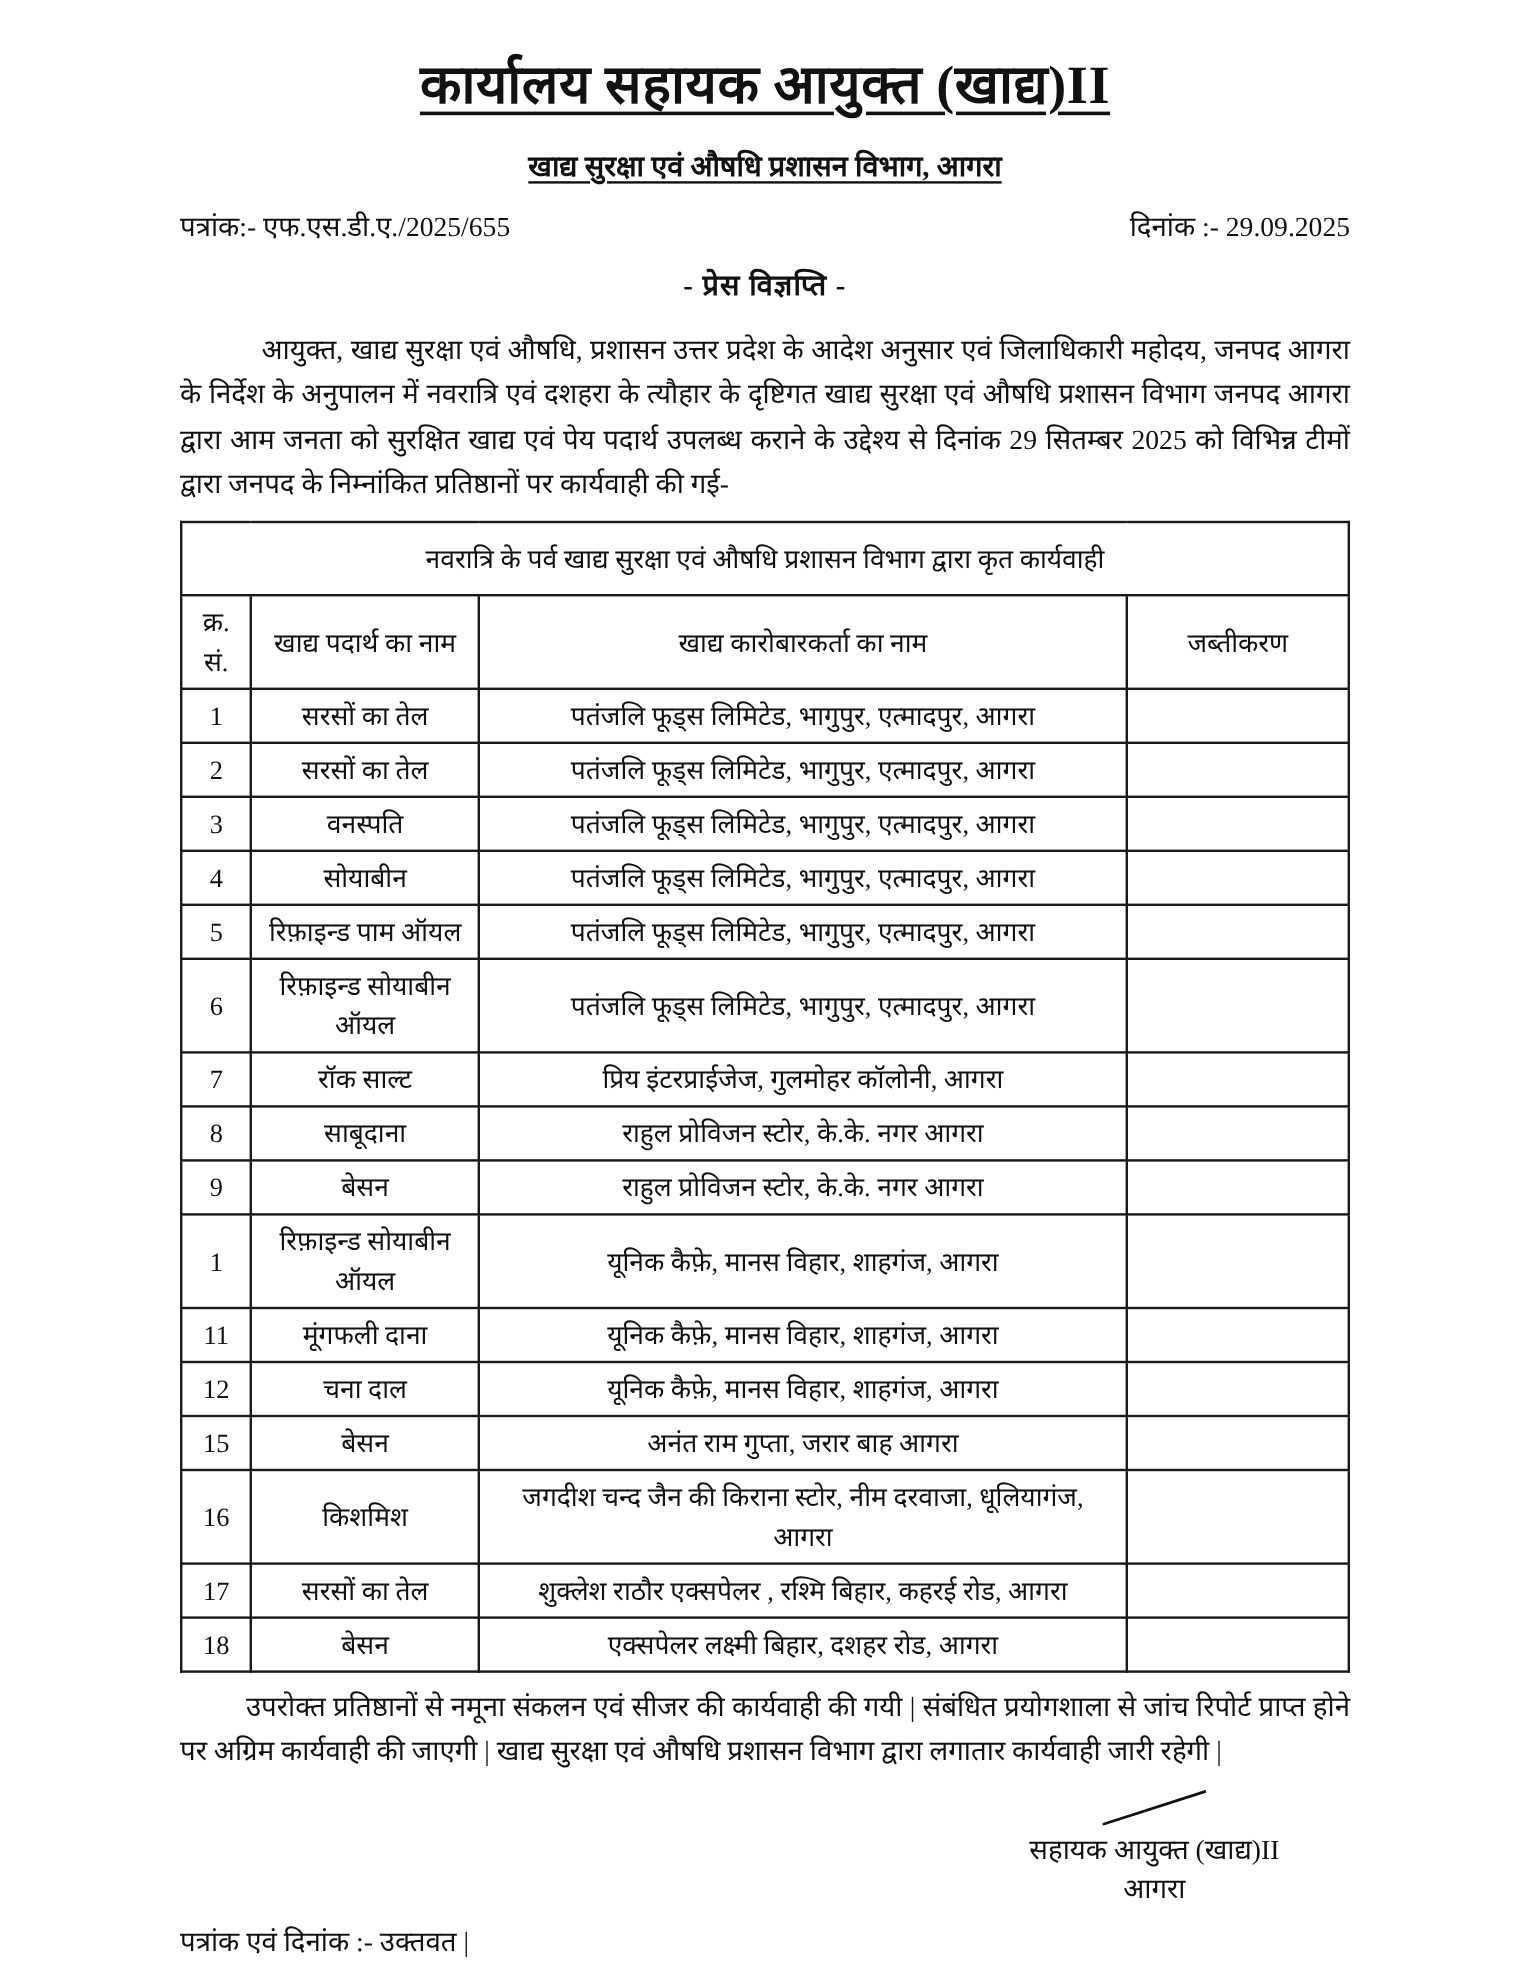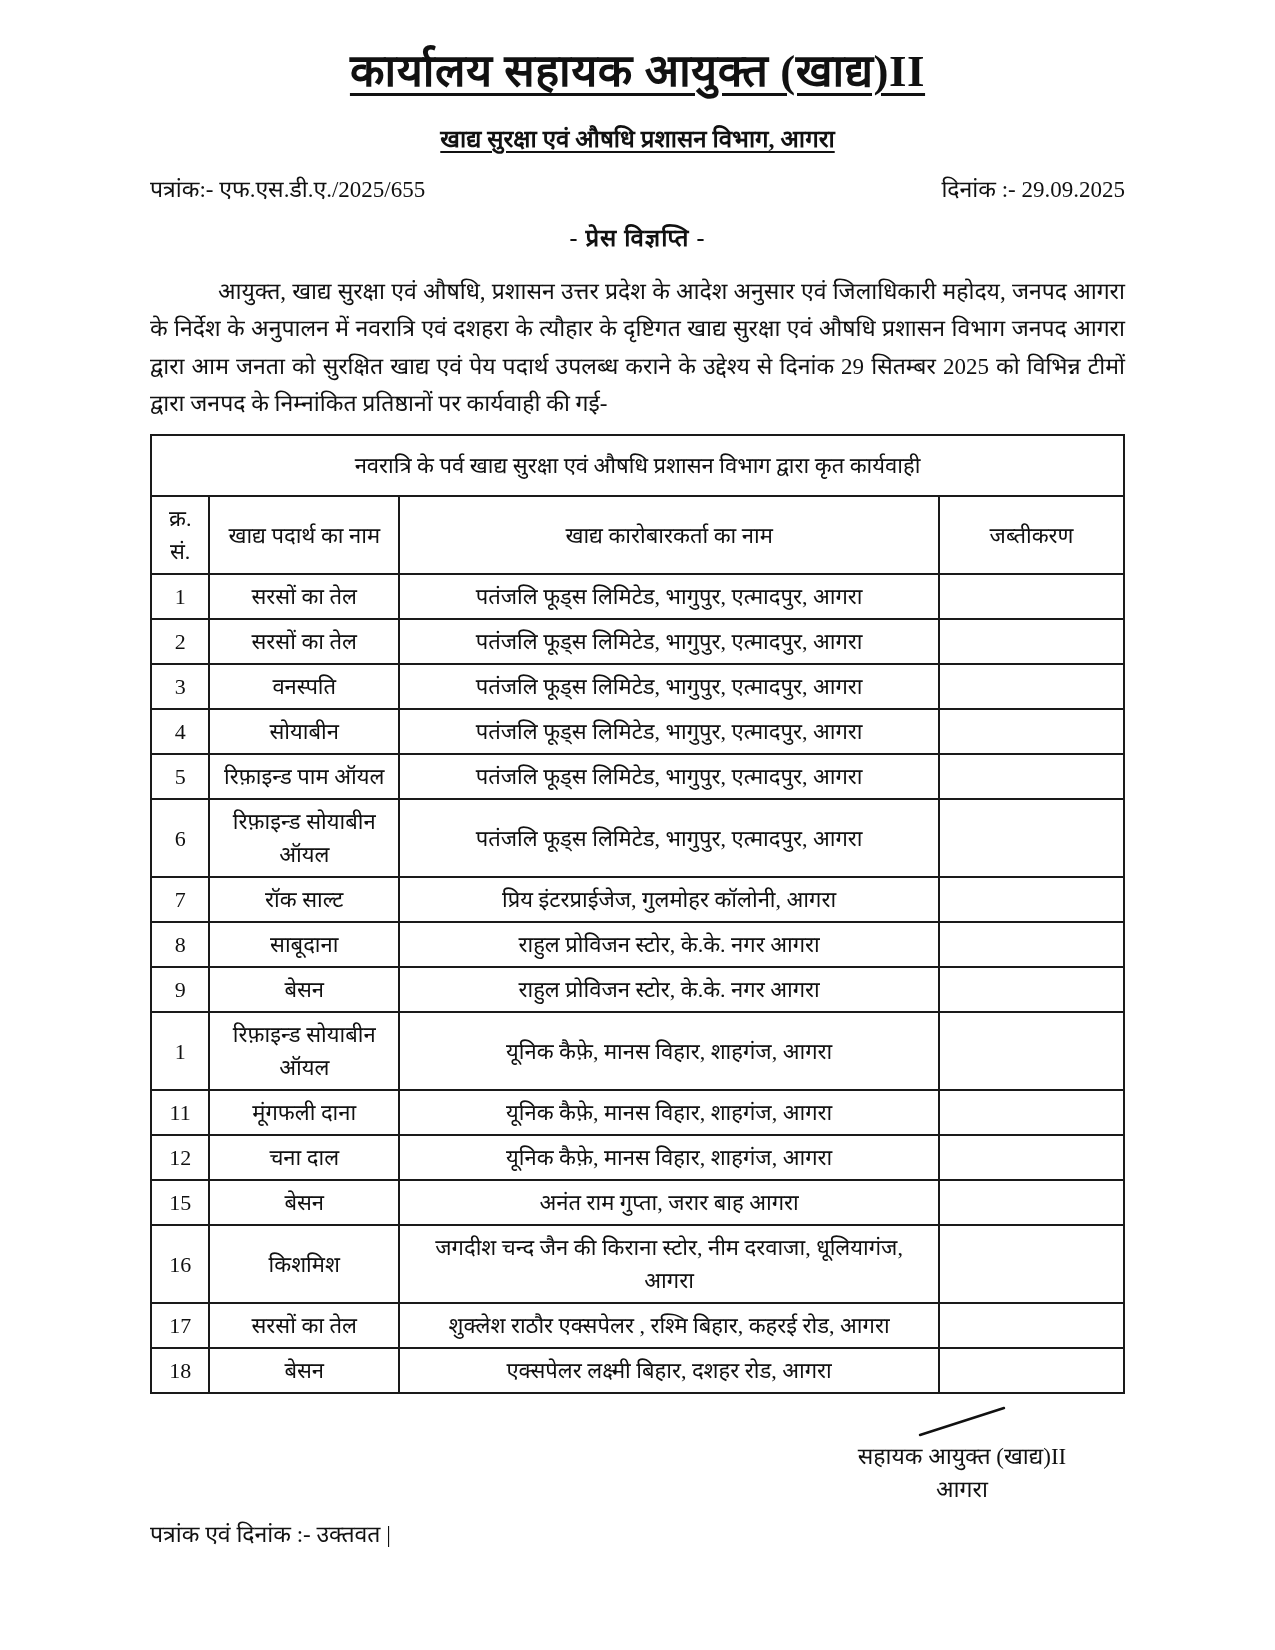--- a/index.html
+++ b/index.html
@@ -224,20 +224,21 @@
         </tr>
         <tr>
           <td class="col-sn">18</td>
           <td class="col-item">बेसन</td>
           <td class="col-business">एक्सपेलर लक्ष्मी बिहार, दशहर रोड, आगरा</td>
           <td class="col-seizure"></td>
         </tr>
       </tbody>
   </table>
 
+  <p class="closing">उपरोक्त प्रतिष्ठानों से नमूना संकलन एवं सीजर की कार्यवाही की गयी | संबंधित प्रयोगशाला से जांच रिपोर्ट प्राप्त होने पर अग्रिम कार्यवाही की जाएगी | खाद्य सुरक्षा एवं औषधि प्रशासन विभाग द्वारा लगातार कार्यवाही जारी रहेगी |</p>
 
   <div class="sign-block mid">
     <div class="flourish-wrap">
       <svg width="92" height="38" viewBox="0 0 92 38" aria-hidden="true">
         <line x1="4" y1="33" x2="88" y2="6" stroke="#111111" stroke-width="2.4" stroke-linecap="round"></line>
       </svg>
     </div>
     <div class="sig-designation">सहायक आयुक्त (खाद्य)II</div>
     <div class="sig-place">आगरा</div>
   </div>

